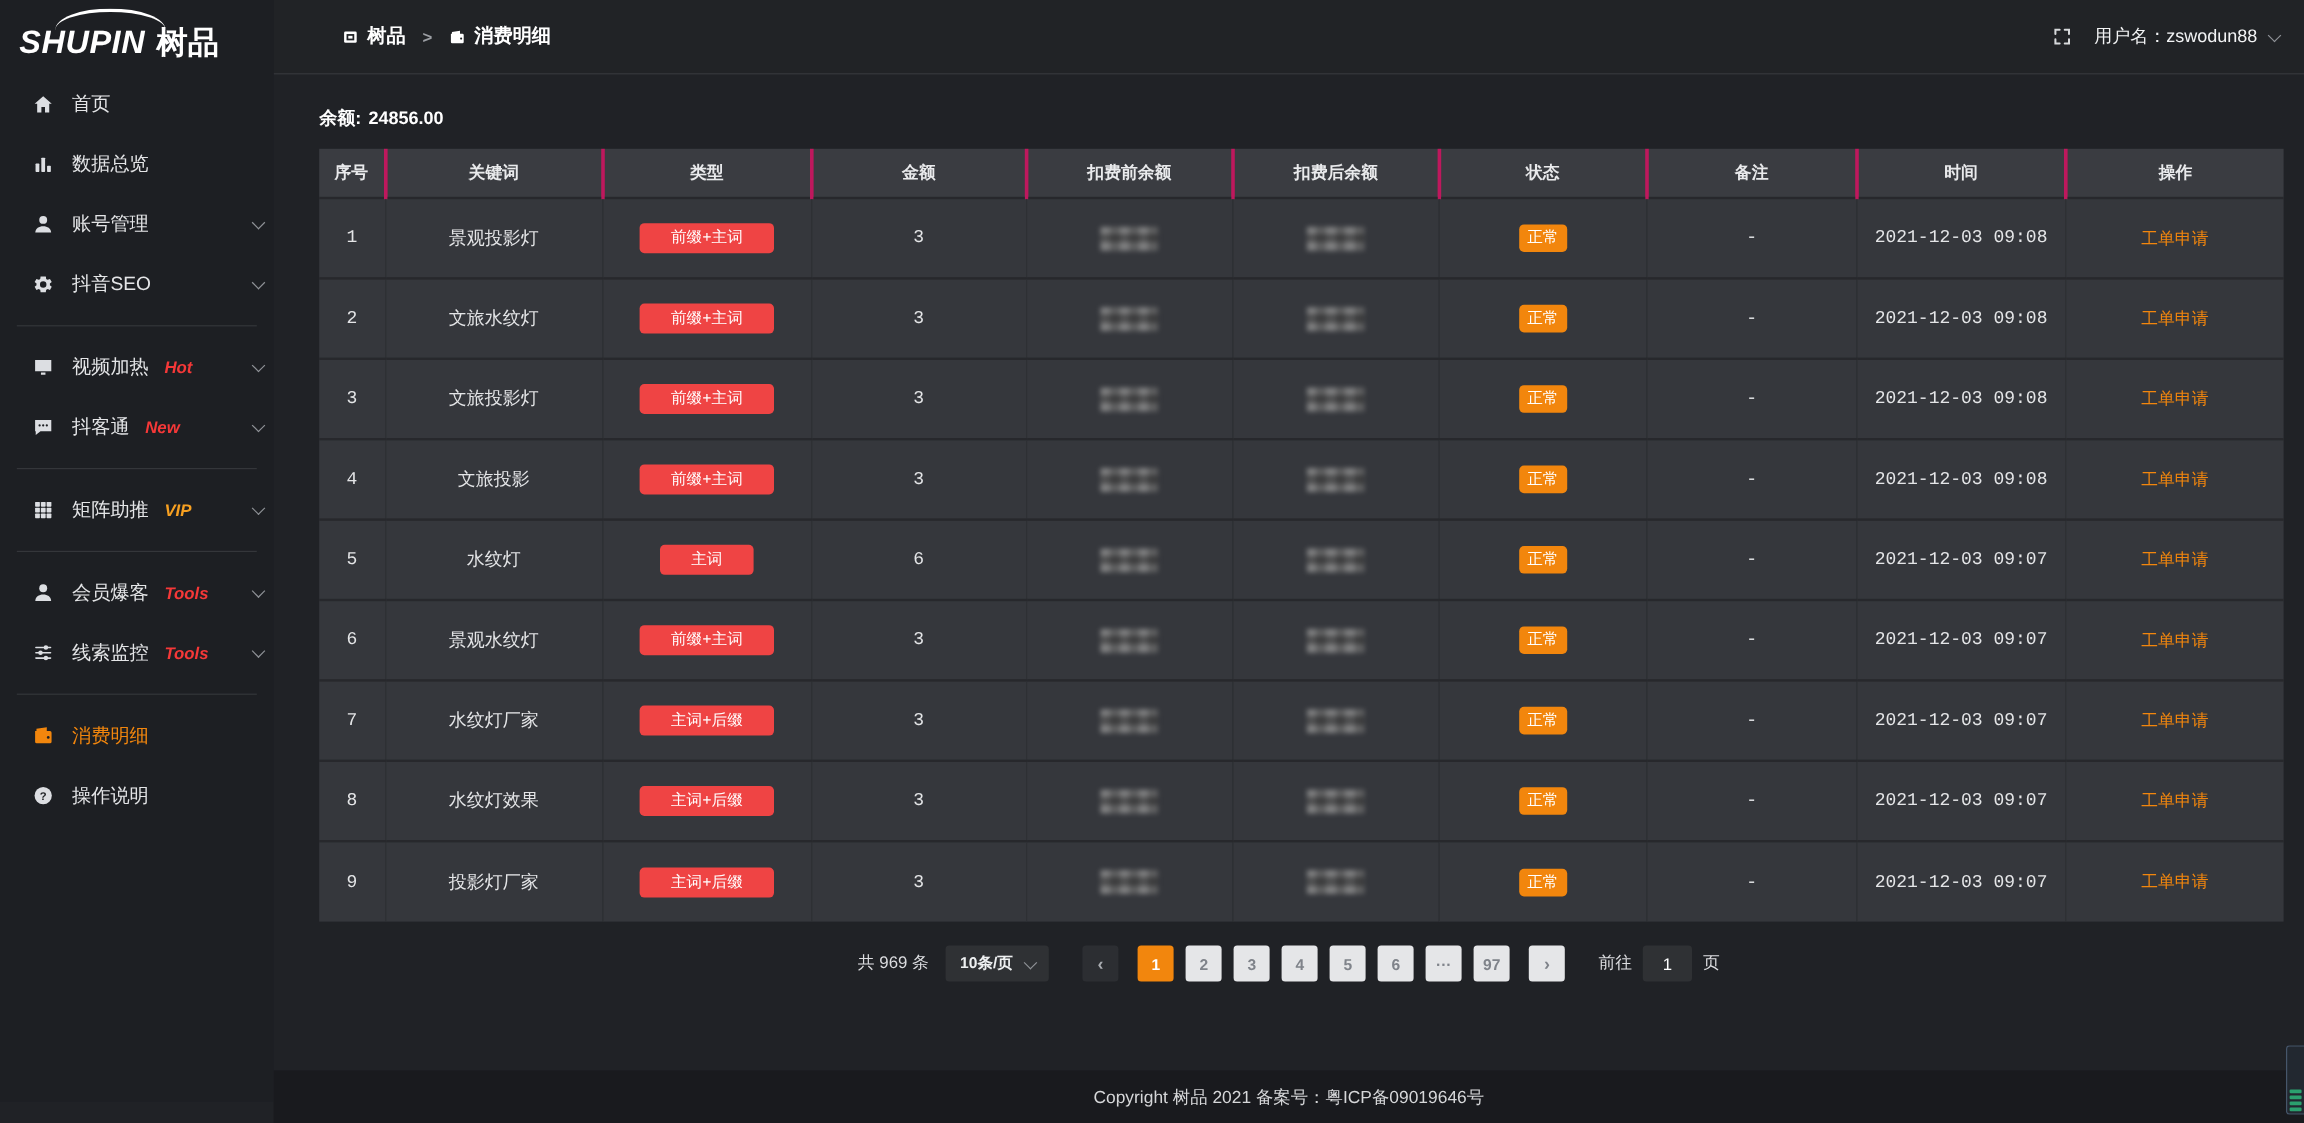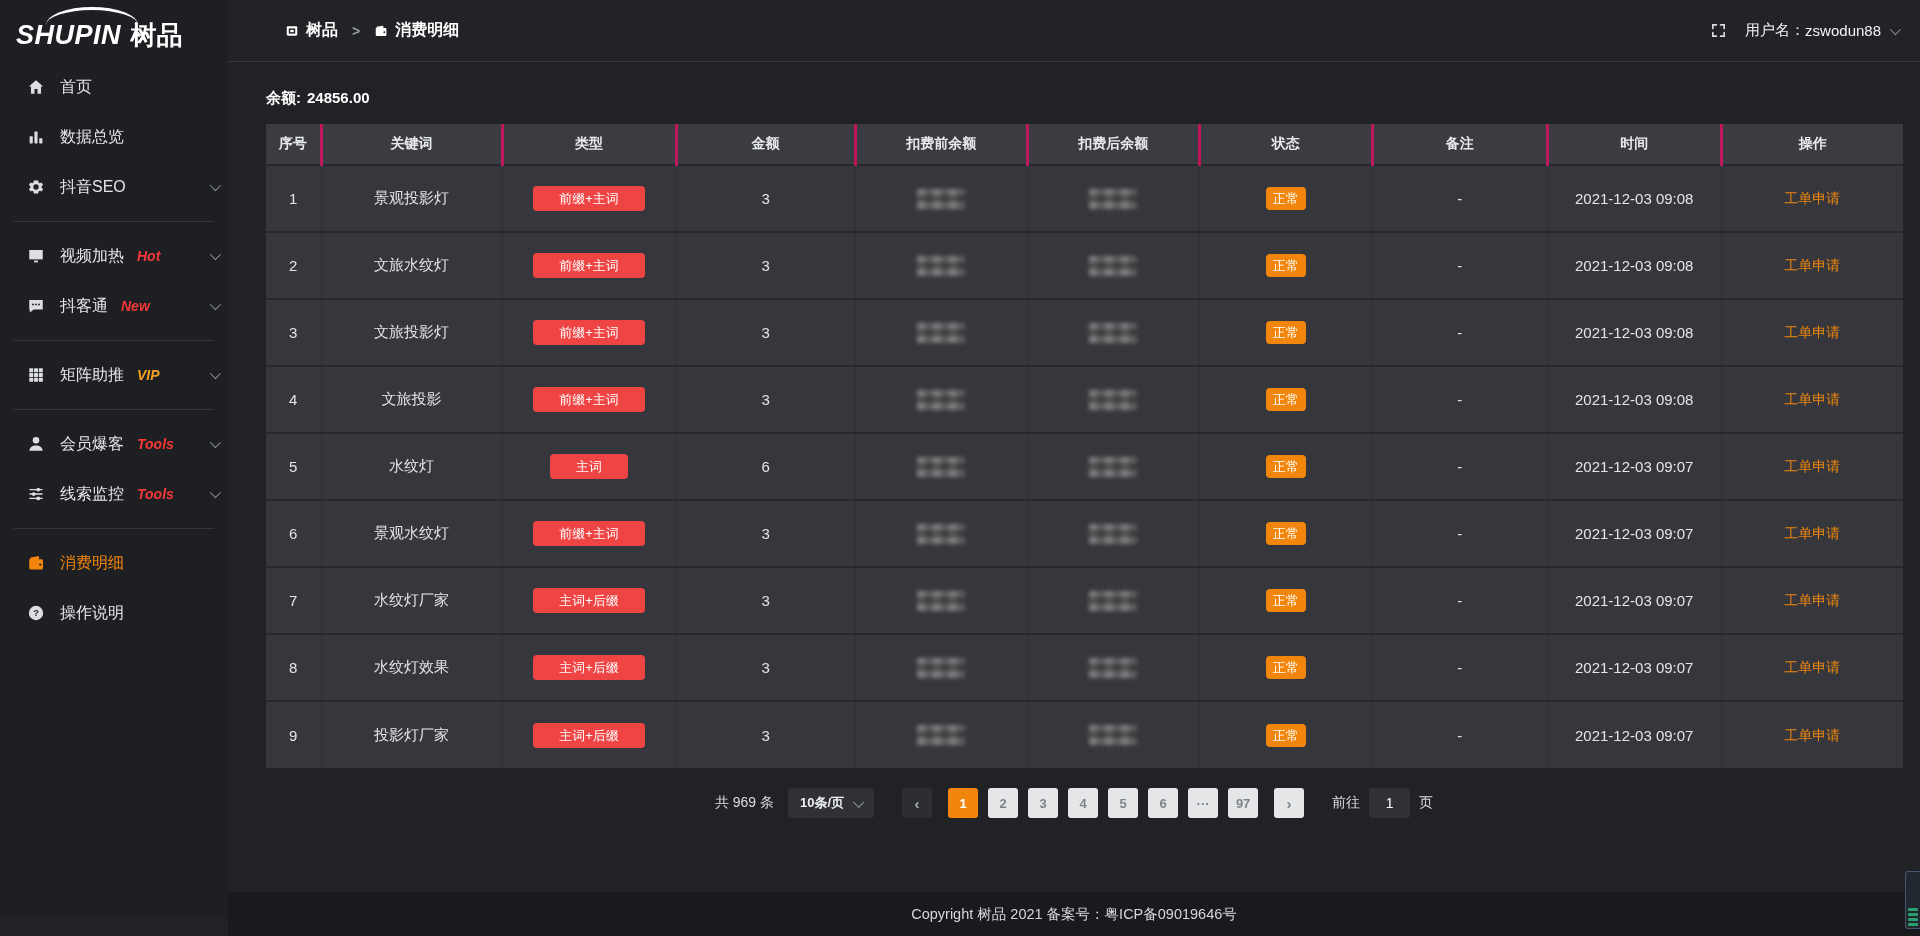--- a/index.html
+++ b/index.html
@@ -52,21 +52,21 @@
   .top-right { margin-left:auto; display:flex; align-items:center; gap:18px; }
   .fs-icon { width:17px; height:17px; color:#d7d9db; }
   .username { font-size:15px; color:#f2f3f4; display:flex; align-items:center; }
   .username .chev { margin-left:9px; }
 
   
   .balance { margin:27px 0 0 38px; font-size:15px; font-weight:bold; color:#fff; }
   .balance .bal-value { margin-left:6px; }
 
   .table-wrap { margin:16px 17px 0 38px; }
-  table { width:100%; border-collapse:collapse; table-layout:fixed; }
+  table { width:100%; border-collapse:collapse; table-layout:fixed;font-family:Liberation Mono, monospace; }
   thead th {
     height:41px; background:#3a3c41; color:#e9eaec;
     font-size:14px; font-weight:bold; text-align:center;
     border-left:3px solid #be185d;
   }
   thead th:first-child { border-left:none; }
   tbody td {
     height:67px; background:#35373c; text-align:center;
     font-size:15px; color:#e4e5e7;
     border-top:2px solid #27282c; border-left:1px solid #2e3034;
@@ -153,20 +153,30 @@
       </div>
       <div class="side-item">
         <span class="s-icon">
           <svg viewBox="0 0 24 24" fill="currentColor">
             <rect x="3.5" y="11" width="4.2" height="9.5" rx=".8"></rect>
             <rect x="9.9" y="4.5" width="4.2" height="16" rx=".8"></rect>
             <rect x="16.3" y="13.5" width="4.2" height="7" rx=".8"></rect>
           </svg>
         </span>
         <span class="s-label">数据总览</span>
+      </div>
+      <div class="side-item">
+        <span class="s-icon">
+          <svg viewBox="0 0 24 24" fill="currentColor">
+            <circle cx="12" cy="7" r="4.4"></circle>
+            <path d="M3.2 21c.3-4.6 4-7 8.8-7s8.5 2.4 8.8 7z"></path>
+          </svg>
+        </span>
+        <span class="s-label">账号管理</span>
+        <span class="chev"></span>
       </div>
       <div class="side-item">
         <span class="s-icon">
           <svg viewBox="0 0 24 24" fill="currentColor">
             <path fill-rule="evenodd" d="M19.4 13c.05-.33.07-.66.07-1s-.02-.67-.07-1l2.1-1.6-2-3.5-2.5 1.05a7.4 7.4 0 00-1.7-1L14.9 3.2H9.1l-.4 2.75c-.6.26-1.18.6-1.7 1L4.5 5.9l-2 3.5L4.6 11c-.05.33-.07.66-.07 1s.02.67.07 1l-2.1 1.6 2 3.5 2.5-1.05c.52.4 1.1.74 1.7 1l.4 2.75h5.8l.4-2.75c.6-.26 1.18-.6 1.7-1l2.5 1.05 2-3.5zM12 15.6a3.6 3.6 0 110-7.2 3.6 3.6 0 010 7.2z"></path>
           </svg>
         </span>
         <span class="s-label">抖音SEO</span>
         <span class="chev"></span>
       </div>

